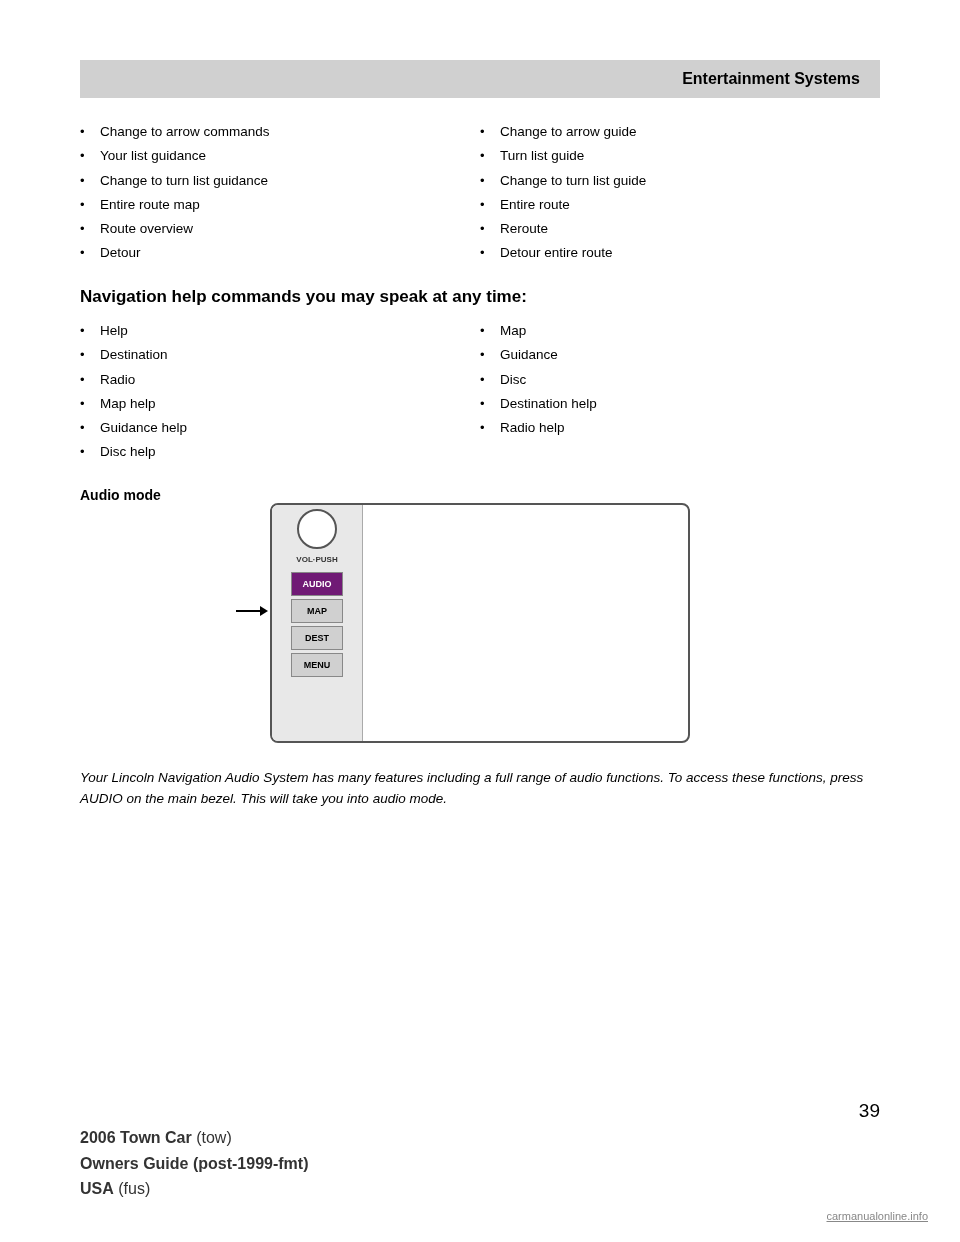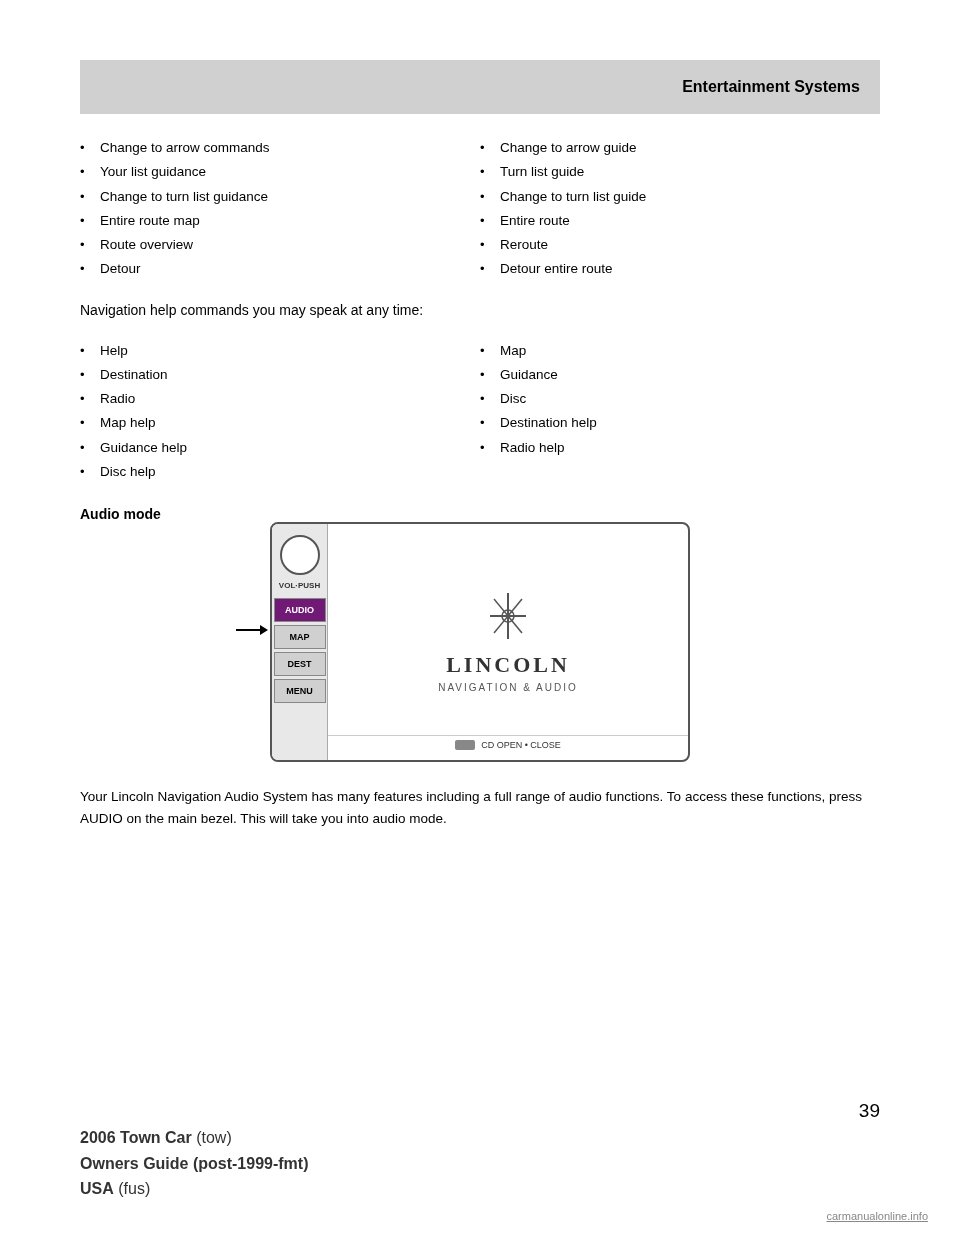--- a/index.html
+++ b/index.html
@@ -16,21 +16,21 @@
 
     .page-container {
       width: 960px;
       min-height: 1242px;
       padding: 60px 80px 80px 80px;
       position: relative;
     }
 
     .header-banner {
       background: #d0d0d0;
-      padding: 18px 20px;
+      padding: 10px 20px;
       margin-bottom: 24px;
       text-align: right;
     }
 
     .header-banner-title {
       font-size: 16px;
       font-weight: bold;
       color: #000;
     }
 
@@ -56,23 +56,24 @@
       line-height: 1.5;
     }
 
     .bullet-dot {
       min-width: 16px;
       margin-right: 4px;
       font-size: 13px;
     }
 
     .nav-help-line {
-      font-size: 14px;
-      margin-bottom: 20px;
+      font-size: 17px;
+      margin-bottom: 12px;
       line-height: 1.5;
+      font-weight: bold;
     }
 
     .section-heading {
       font-weight: bold;
       font-size: 14px;
       margin-top: 20px;
     }
 
     .device-image-container {
       display: flex;
@@ -85,27 +86,27 @@
       border-radius: 8px;
       width: 420px;
       height: 240px;
       display: flex;
       overflow: hidden;
       position: relative;
       background: #fff;
     }
 
     .device-sidebar {
-      width: 56px;
+      width: 91px;
       background: #e8e8e8;
       border-right: 1px solid #aaa;
       display: flex;
       flex-direction: column;
       align-items: center;
-      padding-top: 11px;
+      padding-top: 4px;
       gap: 0;
     }
 
     .vol-circle {
       width: 40px;
       height: 40px;
       border-radius: 50%;
       border: 2px solid #555;
       background: #fff;
       margin-bottom: 6px;
@@ -218,20 +219,21 @@
       height: 0;
       border-top: 5px solid transparent;
       border-bottom: 5px solid transparent;
       border-left: 8px solid #000;
     }
 
     .paragraph-text {
       font-size: 13.5px;
       line-height: 1.6;
       margin-bottom: 36px;
+      font-style: italic;
     }
 
     .page-number {
       position: absolute;
       bottom: 120px;
       right: 80px;
       font-size: 19px;
     }
 
     .footer-text {
@@ -396,40 +398,20 @@
 
         <div class="device-sidebar">
           <div class="vol-circle"></div>
           <div class="vol-label">VOL·PUSH</div>
           <div class="btn-sidebar active">AUDIO</div>
           <div class="btn-sidebar">MAP</div>
           <div class="btn-sidebar">DEST</div>
           <div class="btn-sidebar">MENU</div>
         </div>
 
-        <div class="device-main">
-
-          <div class="lincoln-logo">
-            <svg viewBox="0 0 40 50" xmlns="http://www.w3.org/2000/svg">
-
-              <line x1="20" y1="2" x2="20" y2="48" stroke="#555" stroke-width="2"></line>
-              <line x1="2" y1="25" x2="38" y2="25" stroke="#555" stroke-width="2"></line>
-              <line x1="6" y1="8" x2="34" y2="42" stroke="#555" stroke-width="1.5"></line>
-              <line x1="34" y1="8" x2="6" y2="42" stroke="#555" stroke-width="1.5"></line>
-              <circle cx="20" cy="25" r="6" fill="none" stroke="#555" stroke-width="1.5"></circle>
-            </svg>
-          </div>
-          <div class="lincoln-name">LINCOLN</div>
-          <div class="lincoln-subtitle">NAVIGATION &amp; AUDIO</div>
-
-          <div class="cd-bar">
-            <span class="cd-icon"></span>
-            <span>CD OPEN • CLOSE</span>
-          </div>
-        </div>
       </div>
     </div>
   </div>
 
   <div class="paragraph-text">Your Lincoln Navigation Audio System has many features including a full range of audio functions. To access these functions, press AUDIO on the main bezel. This will take you into audio mode.</div>
 
   <div class="page-number">39</div>
 
   <div class="footer-text">
     <div>

